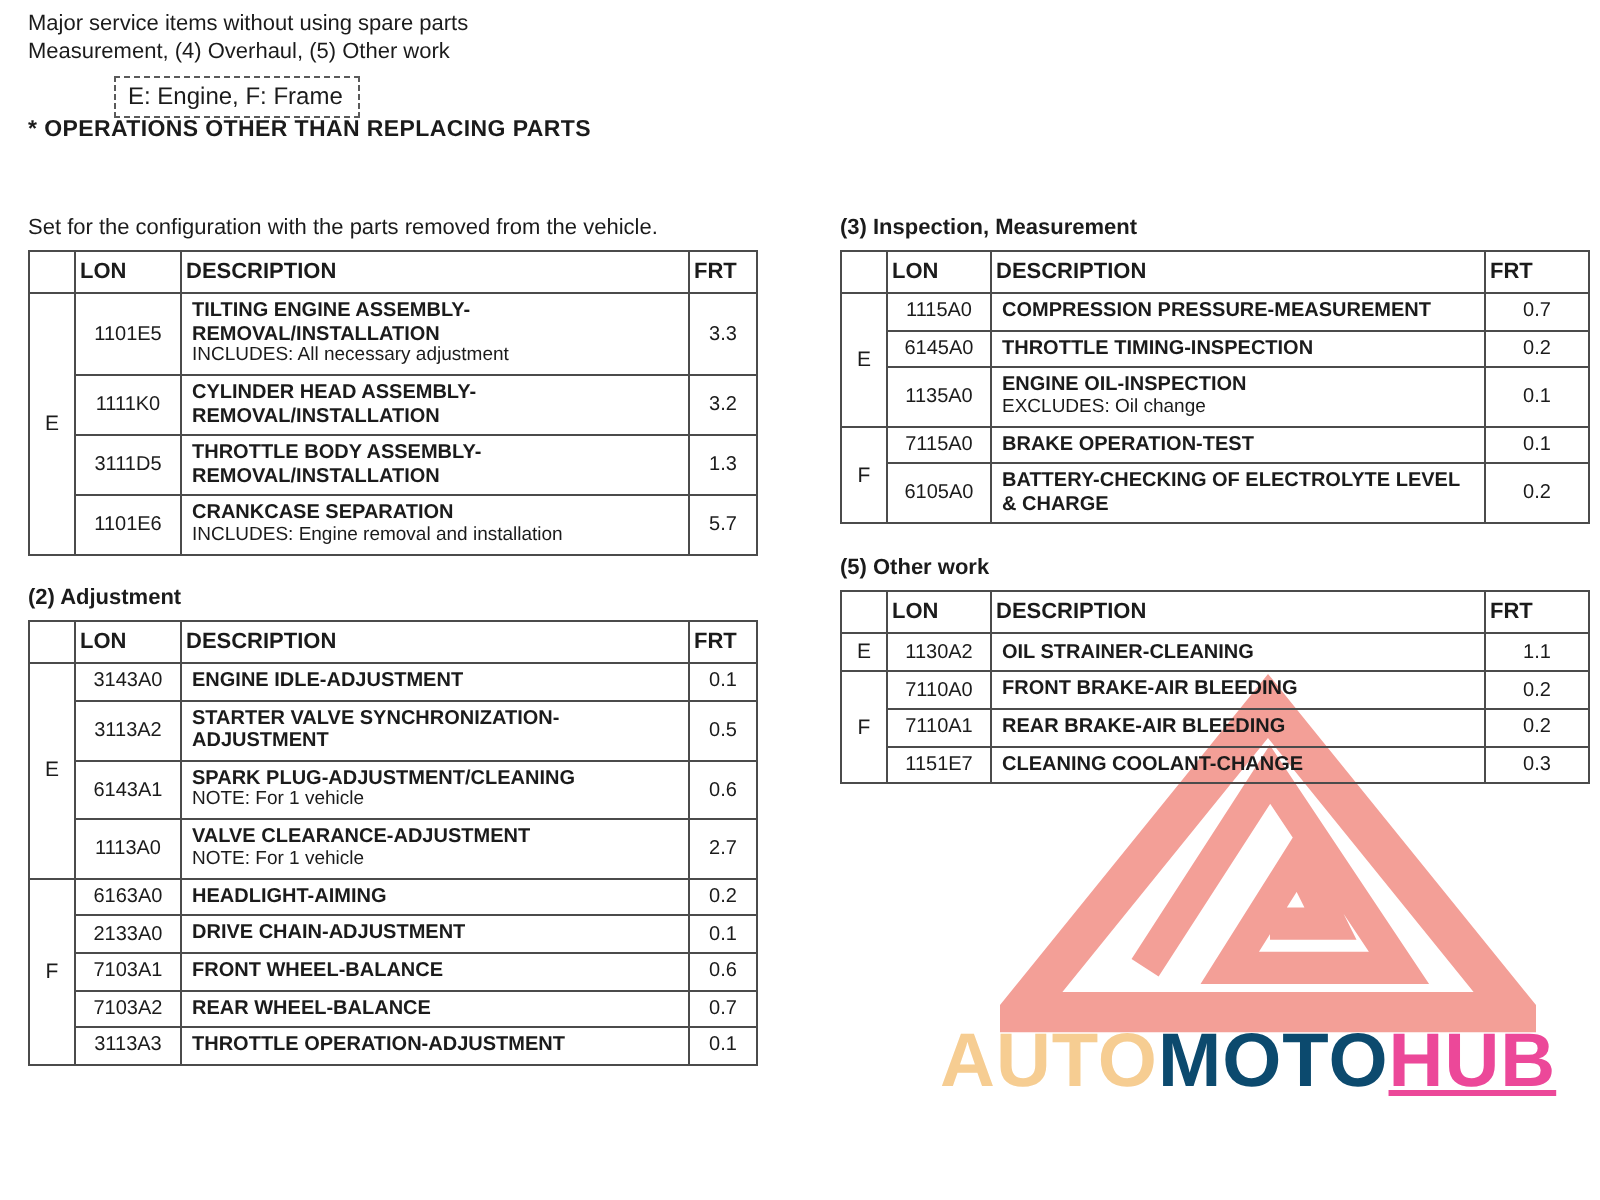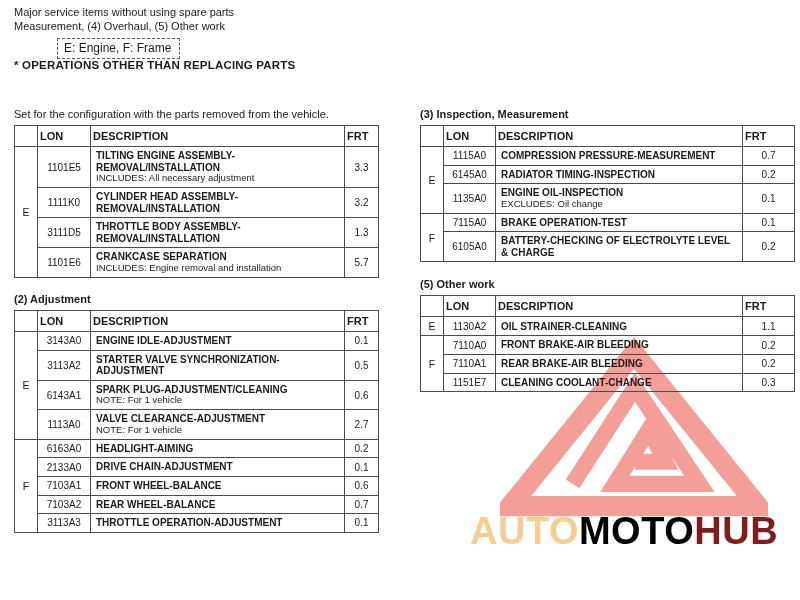--- a/index.html
+++ b/index.html
@@ -42,22 +42,22 @@
   .t-right .c-lon { width:52px; } .t-right .c-desc { width:247px; } .t-right .c-frt { width:52px; }
 
   
   .watermark { position:absolute; left:468px; top:332px; width:332px; height:230px; z-index:0; }
   .wm-svg { position:absolute; left:32px; top:2px; opacity:0.88; }
   .wm-text {
     position:absolute; left:2px; top:180px; white-space:nowrap;
     font-size:38px; font-weight:bold; letter-spacing:0.5px; line-height:1;
   }
   .wm-auto { color:#f6cd92; }
-  .wm-moto { color:#000000; }
-  .wm-hub  { color:#7f1d1d; }
+  .wm-moto { color:#0c4a6e; }
+  .wm-hub  { color:#ec4899;text-decoration:underline; }
 </style>
 </head>
 <body>
 
 <div class="page">
 
   <div class="watermark">
     <svg class="wm-svg" width="268" height="184" viewBox="0 0 266 181" aria-hidden="true">
       <path d="M133 18 L256 170 L10 170 Z" fill="none" stroke-width="20" stroke-linejoin="miter" stroke="#f29289"></path>
       <path d="M72 148 L134 52 L198 148 L114 148 L148 94 L164 126 L134 126" fill="none" stroke-width="16" stroke-linejoin="miter" stroke="#f29289"></path>
@@ -241,21 +241,21 @@
             <td class="grp" rowspan="3">E</td>
             <td class="lon">1115A0</td>
             <td class="desc">
               <div class="d">COMPRESSION PRESSURE-MEASUREMENT</div>
             </td>
             <td class="frt">0.7</td>
           </tr>
           <tr>
             <td class="lon">6145A0</td>
             <td class="desc">
-              <div class="d">RADIATOR TIMING-INSPECTION</div>
+              <div class="d">THROTTLE TIMING-INSPECTION</div>
             </td>
             <td class="frt">0.2</td>
           </tr>
           <tr>
             <td class="lon">1135A0</td>
             <td class="desc">
               <div class="d">ENGINE OIL-INSPECTION</div>
               <div class="n">EXCLUDES: Oil change</div>
             </td>
             <td class="frt">0.1</td>

